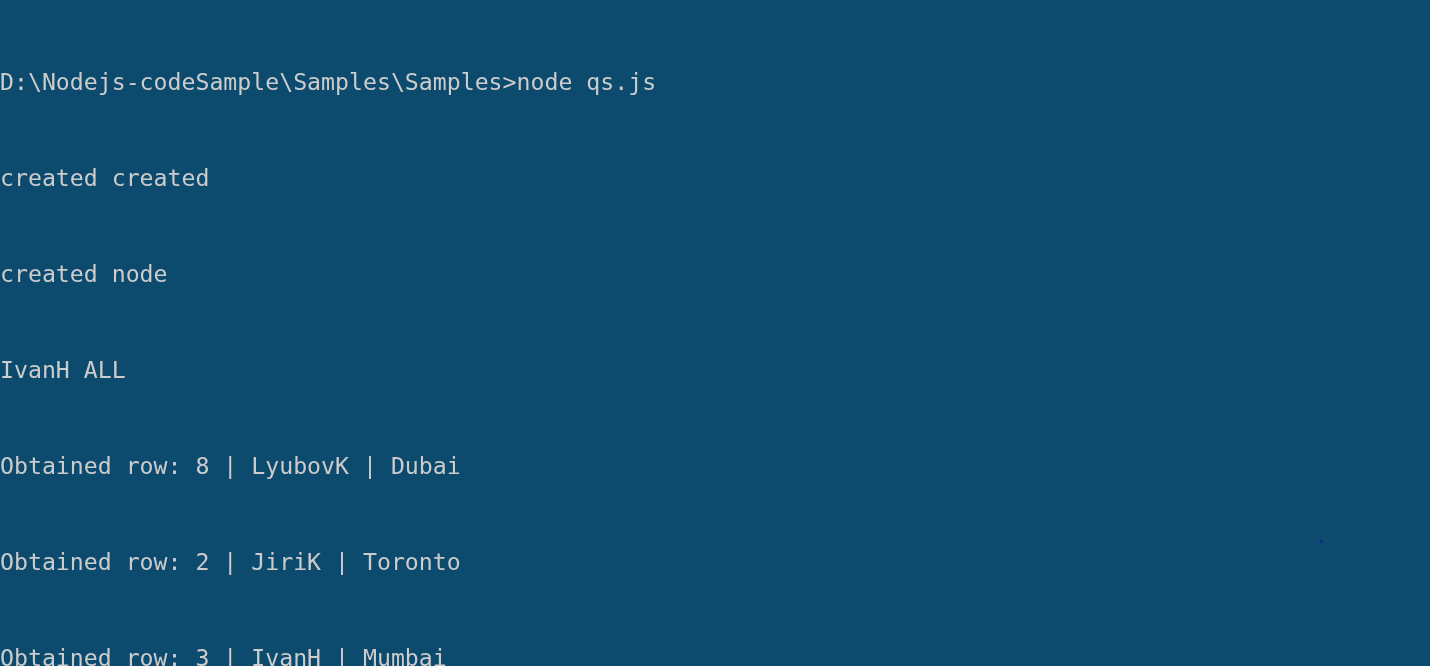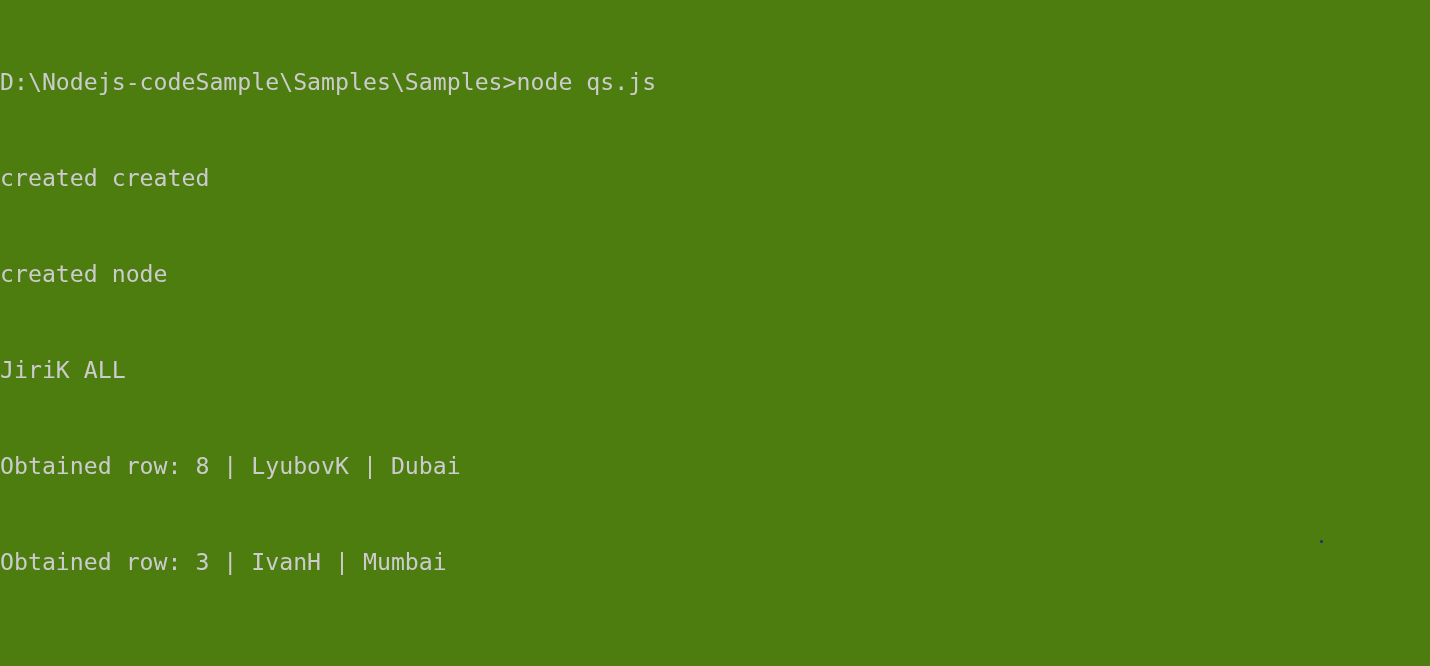--- a/index.html
+++ b/index.html
@@ -10,21 +10,21 @@
   }
   body {
     width: 1430px;
     height: 666px;
     overflow: hidden;
   }
   #terminal {
     position: relative;
     width: 1430px;
     height: 666px;
-    background: #4d7c0f;
+    background: #0c4a6e;
     color: #cccccc;
     font-family: "DejaVu Sans Mono", "Liberation Mono", monospace;
     font-size: 23.2px;
     line-height: 32px;
     letter-spacing: 0px;
     padding: 0;
     box-sizing: border-box;
     -webkit-font-smoothing: antialiased;
   }
   #terminal-buffer {
@@ -52,22 +52,23 @@
   }
 </style>
 </head>
 <body>
 
 <div id="terminal">
   <div id="terminal-buffer">
     <div class="term-line">D:\Nodejs-codeSample\Samples\Samples&gt;node qs.js</div>
     <div class="term-line">created created</div>
     <div class="term-line">created node</div>
-    <div class="term-line">JiriK ALL</div>
+    <div class="term-line">IvanH ALL</div>
     <div class="term-line">Obtained row: 8 | LyubovK | Dubai</div>
+    <div class="term-line">Obtained row: 2 | JiriK | Toronto</div>
     <div class="term-line">Obtained row: 3 | IvanH | Mumbai</div>
     
     
     
     
     
     
     
     
     

